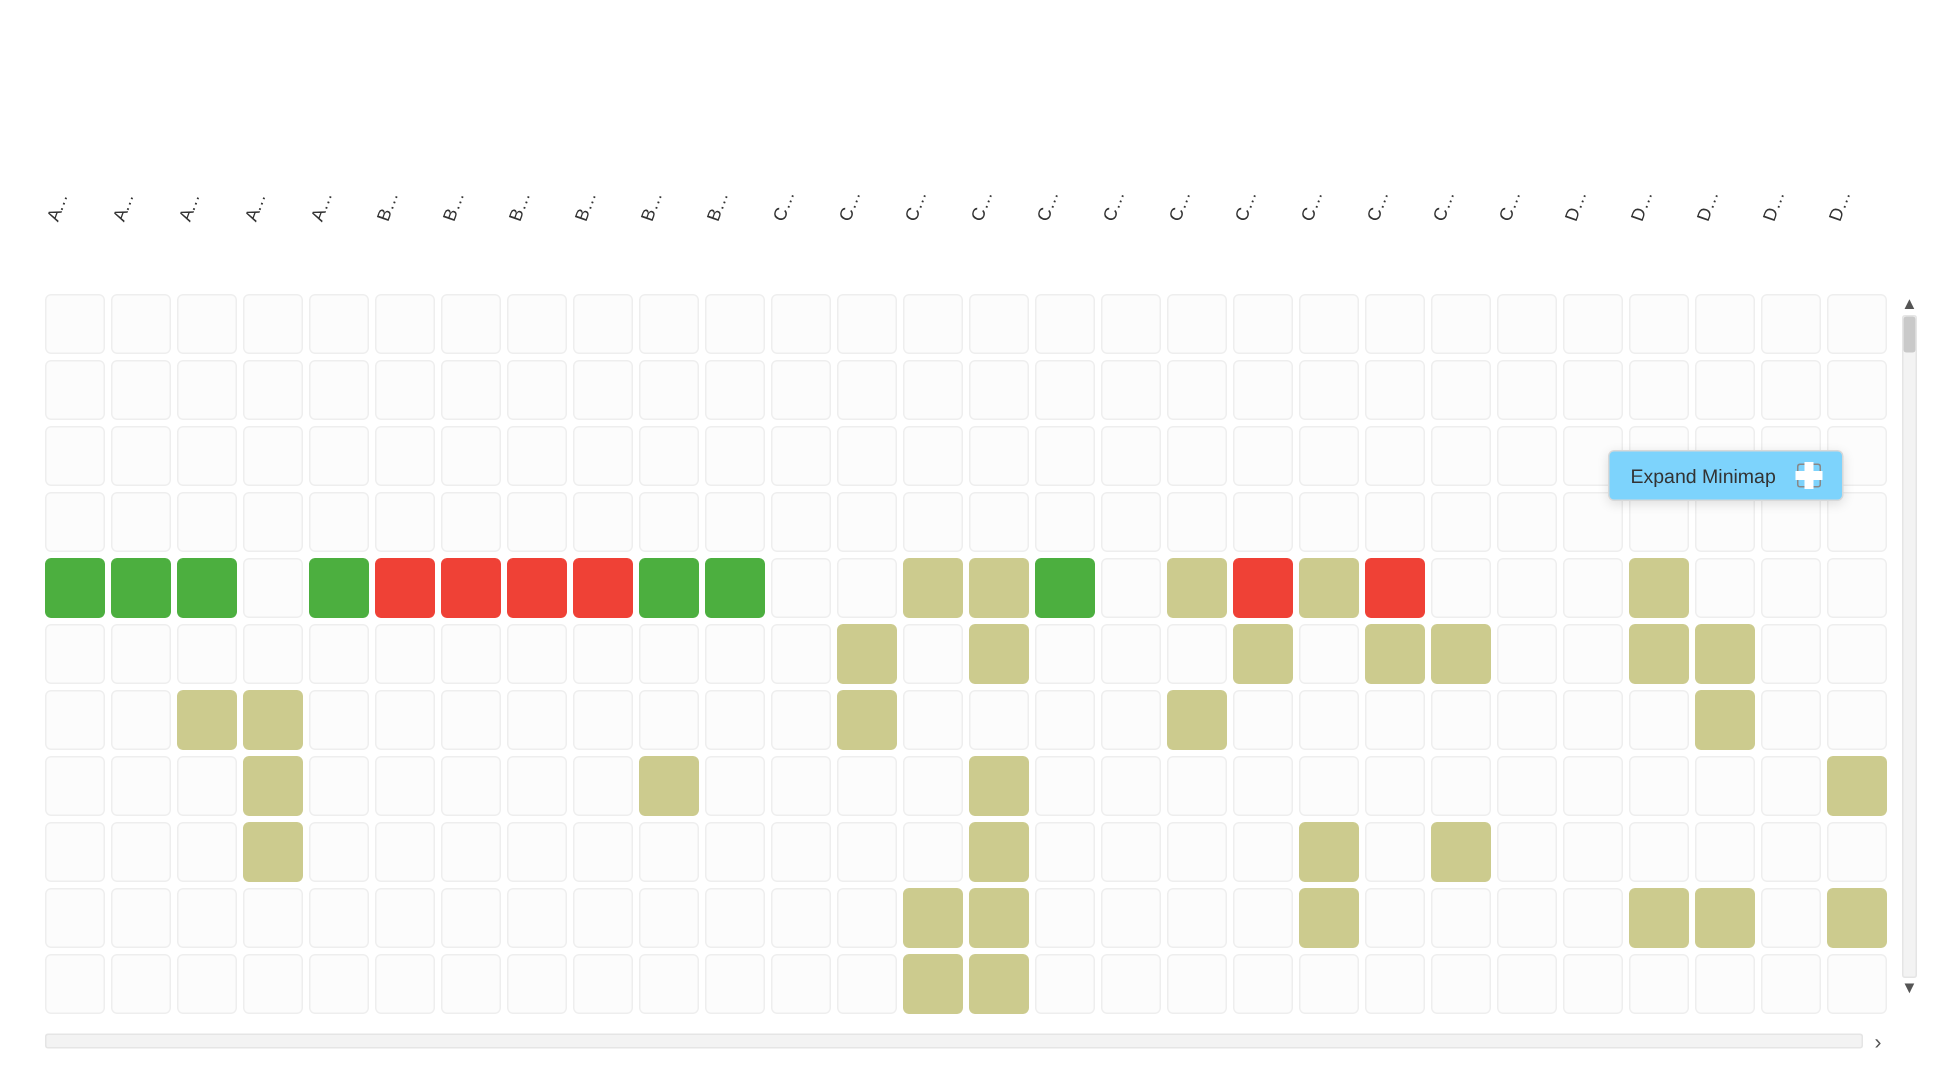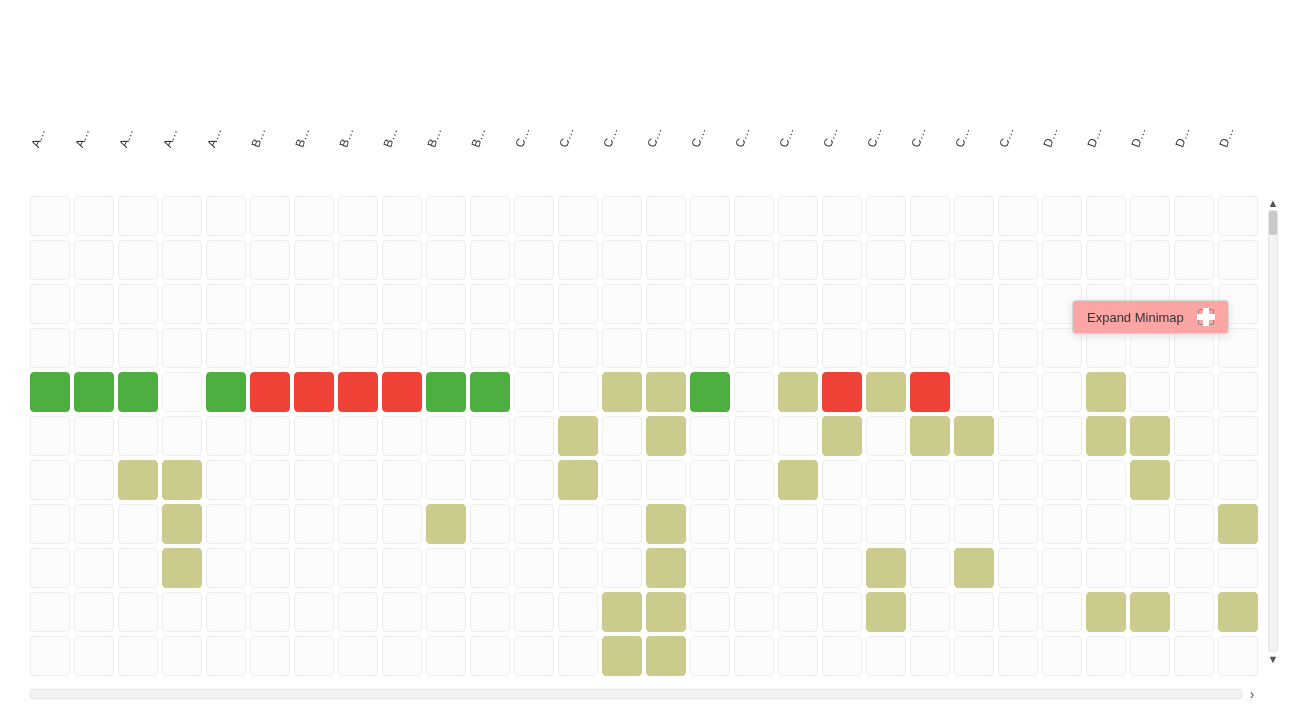--- a/index.html
+++ b/index.html
@@ -123,21 +123,21 @@
     width: 20px;
     text-align: center;
     color:#555;
     cursor:pointer;
     font-size: 14px;
   }
 
   
   .minimap-tip {
     position: absolute;
-    background: #fca5a5;
+    background: #7dd3fc;
     border: 1px solid #d8d8d8;
     border-radius: 4px;
     box-shadow: 0 2px 8px rgba(0,0,0,0.12);
     padding: 8px 14px;
     font-size: 13px;
     color: #333;
     display: flex;
     align-items: center;
     gap: 14px;
     top: 300px;

